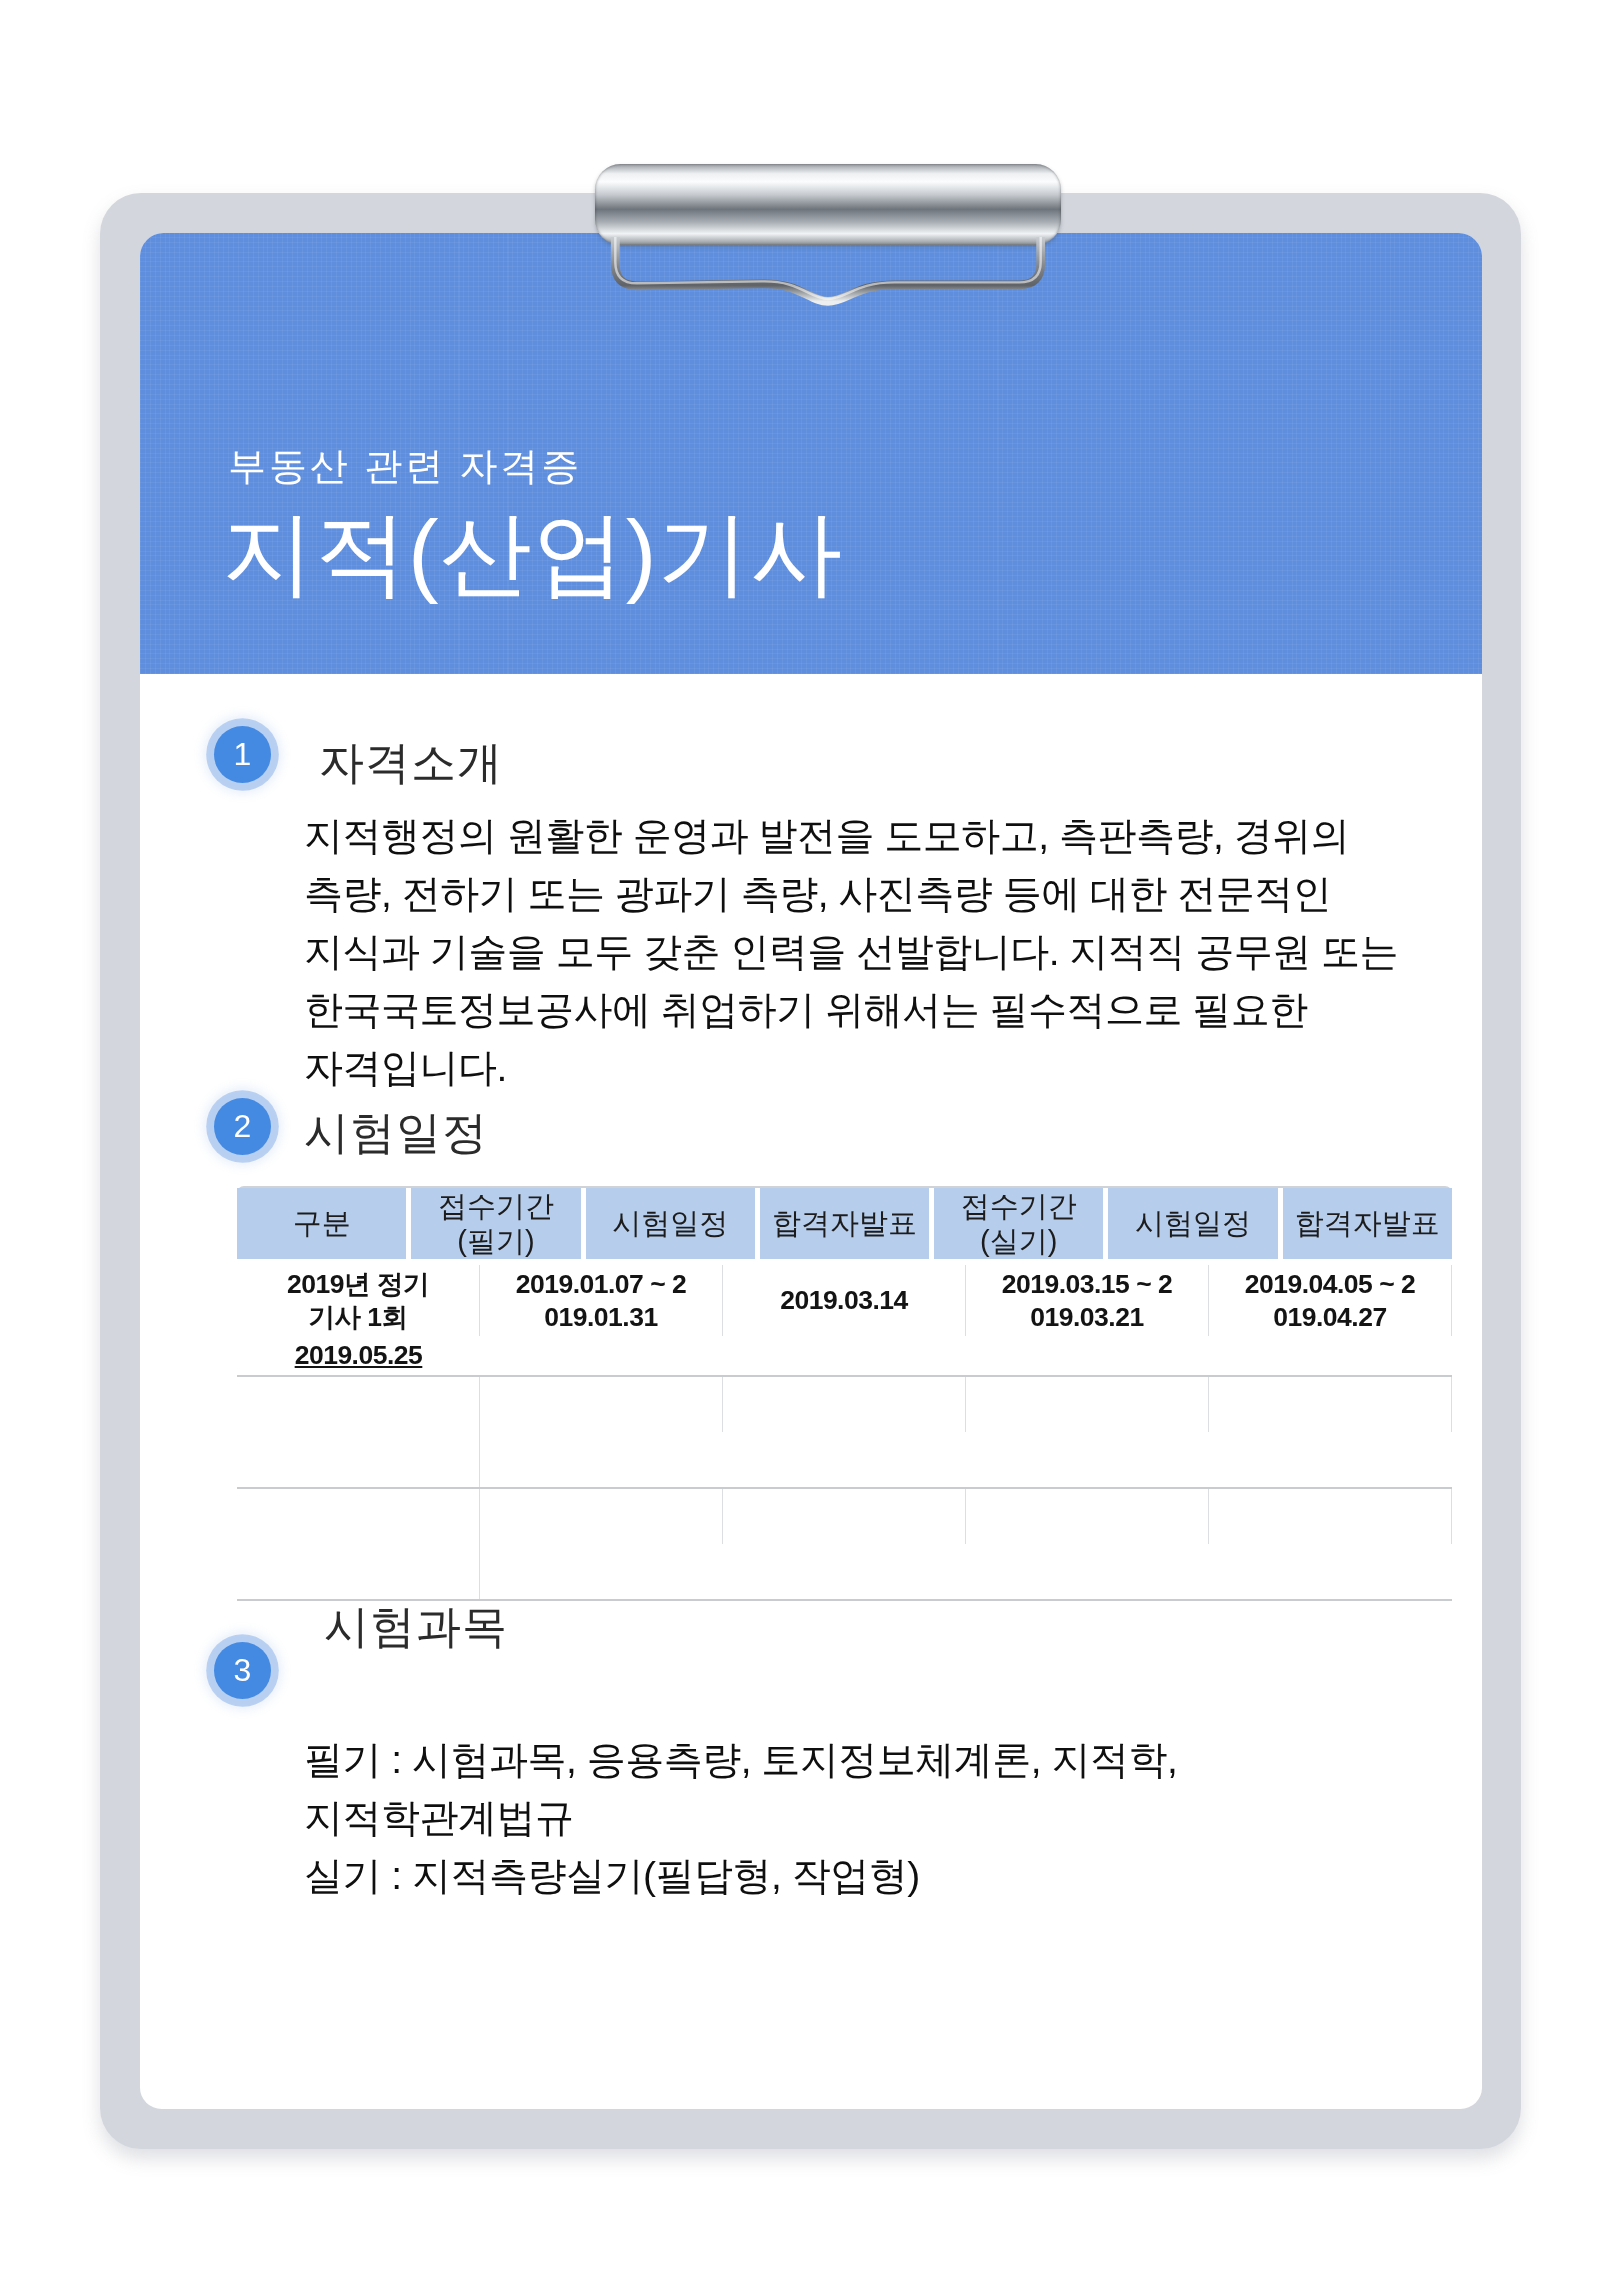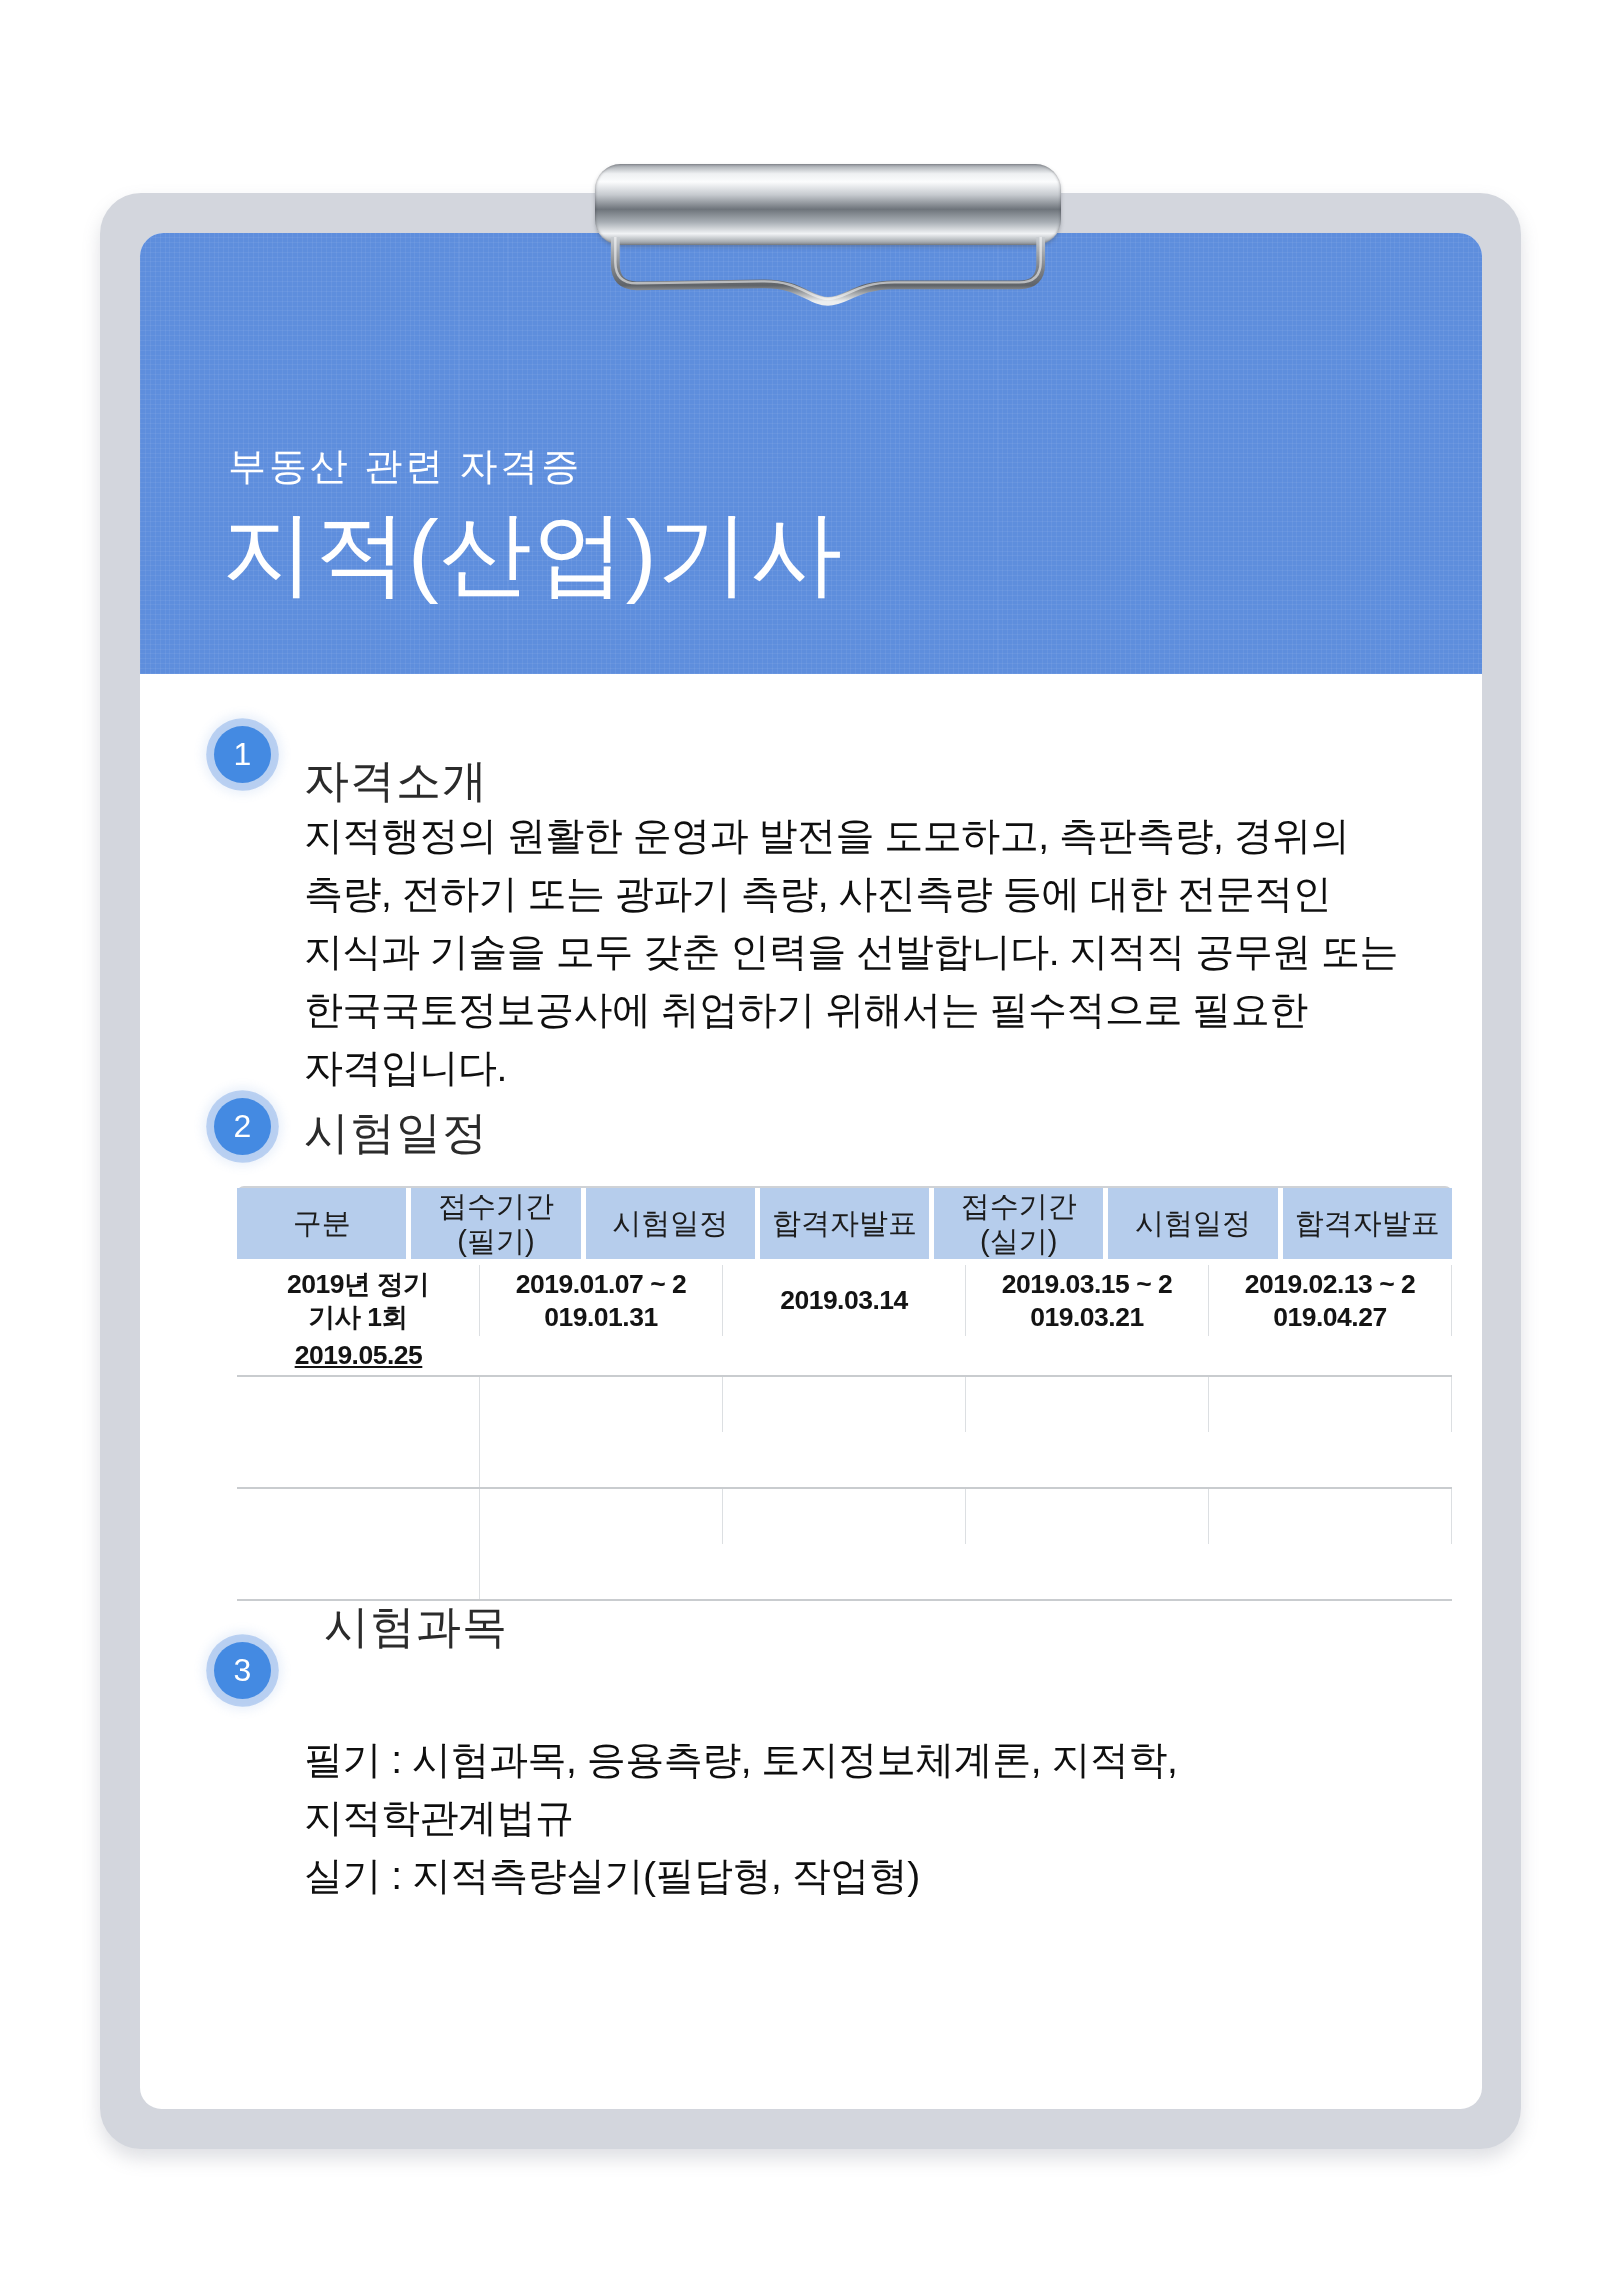--- a/index.html
+++ b/index.html
@@ -34,21 +34,21 @@
   .clip-wire{position:absolute;left:590px;top:237px;width:476px;height:80px;}
 
   
   .num-circle{position:absolute;width:57px;height:57px;border-radius:50%;
       background:#448ae2;color:#ffffff;font-size:32px;line-height:57px;text-align:center;
       box-shadow:0 0 0 7.8px rgba(96,150,226,.38),0 0 9.8px 11.8px rgba(96,150,226,.12);}
   .sec-heading{position:absolute;left:164px;font-size:45px;color:#2b2b2b;letter-spacing:1px;}
   .sec-body{position:absolute;left:164px;font-size:39px;line-height:58px;color:#0f0f0f;
       white-space:pre-line;letter-spacing:-0.5px;}
 
-  .c1{left:74px;top:493px;} .h1{top:518px;}
+  .c1{left:74px;top:493px;} .h1{top:500px;margin-left:15px;}
   .b1{top:574px;width:1108px;}
   .c2{left:74px;top:865px;} .h2{top:870px;}
   .c3{left:74px;top:1409px;} .h3{top:1364px;margin-left:20px;}
   .b3{top:1498px;width:1108px;}
 
   
   .sched-table{position:absolute;left:97px;top:953px;width:1215px;}
   .t-head{display:grid;grid-template-columns:repeat(7,1fr);column-gap:4.9px;
       border-top:2px solid #cfd2d6;height:71px;margin-bottom:5.9px;border-radius:7px;}
   .th{background:#b6cdec;display:flex;align-items:center;justify-content:center;
@@ -95,21 +95,21 @@
         <div class="th">합격자발표</div>
       </div>
       <div class="tr">
         <div class="td">2019년 정기
 기사 1회</div>
         <div class="td">2019.01.07 ~ 2
 019.01.31</div>
         <div class="td">2019.03.14</div>
         <div class="td">2019.03.15 ~ 2
 019.03.21</div>
-        <div class="td">2019.02.13 ~ 2
+        <div class="td">2019.04.05 ~ 2
 019.04.27</div>
         <div class="td">2019.05.25</div>
       </div>
       <div class="tr">
         <div class="td"></div>
         <div class="td"></div>
         <div class="td"></div>
         <div class="td"></div>
         <div class="td"></div>
         <div class="td"></div>

